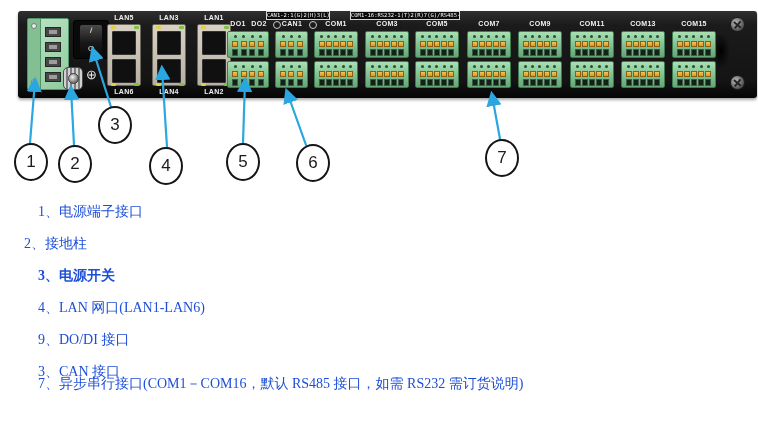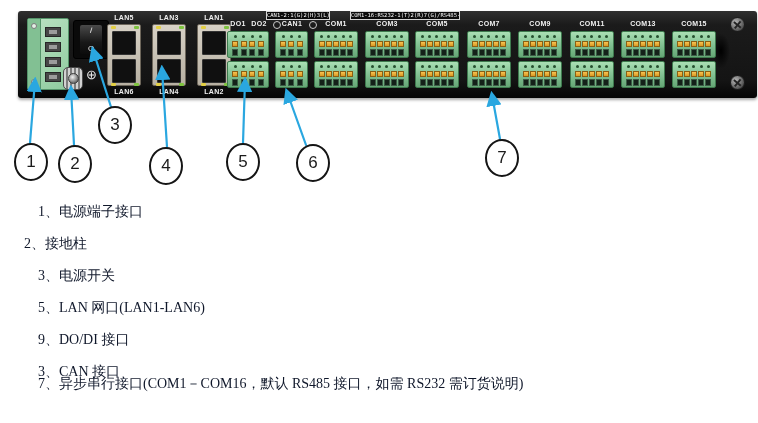--- a/index.html
+++ b/index.html
@@ -55,21 +55,21 @@
   .screw::before{transform:rotate(40deg)}.screw::after{transform:rotate(-50deg)}
   .blob{position:absolute;left:694px;top:22px;width:18px;height:36px;border-radius:50%;
         background:radial-gradient(ellipse at center,#000 0%,rgba(0,0,0,0) 70%);}
   
   .callout{position:absolute;width:34px;height:38px;box-sizing:border-box;background:#fff;border:2px solid #151515;
            border-radius:50%;display:flex;align-items:center;justify-content:center;
            font-size:17px;color:#1b1b1b;}
   #arrows{position:absolute;left:0;top:0;pointer-events:none;}
   
   .legend-row{position:absolute;left:0;height:32px;padding-left:38px;display:flex;align-items:center;
-              font-family:"Liberation Serif","DejaVu Serif",serif;font-size:14px;color:#0f172a;white-space:nowrap;}
+              font-family:"Liberation Serif","DejaVu Serif",serif;font-size:14px;color:#1d4ed8;white-space:nowrap;}
 </style>
 </head>
 <body>
 
 <div class="figure">
 
   <div class="panel" id="panel">
 
     <div class="pwr">
       <div class="pwr-flange"></div>
@@ -605,19 +605,19 @@
       <div class="callout" style="left: 58px; top: 145px;">2</div>
       <div class="callout" style="left: 98px; top: 106px;">3</div>
       <div class="callout" style="left: 149px; top: 147px;">4</div>
       <div class="callout" style="left: 226px; top: 143px;">5</div>
       <div class="callout" style="left: 296px; top: 144px;">6</div>
       <div class="callout" style="left: 485px; top: 139px;">7</div>
     </div>
   <div id="legend">
       <div class="legend-row" style="top: 196px;">1、电源端子接口</div>
       <div class="legend-row" style="top: 228px; padding-left: 24px;">2、接地柱</div>
-      <div class="legend-row" style="top: 260px;">3、电源开关</div>
-      <div class="legend-row" style="top: 292px;">5、LAN 网口(LAN1-LAN6)</div>
+      <div class="legend-row" style="top: 260px; font-weight: bold;">3、电源开关</div>
+      <div class="legend-row" style="top: 292px;">4、LAN 网口(LAN1-LAN6)</div>
       <div class="legend-row" style="top: 324px;">9、DO/DI 接口</div>
       <div class="legend-row" style="top: 356px;">3、CAN 接口</div>
       <div class="legend-row" style="top: 368px;">7、异步串行接口(COM1－COM16，默认 RS485 接口，如需 RS232 需订货说明)</div>
     </div>
 </div>
 
 </body></html>

